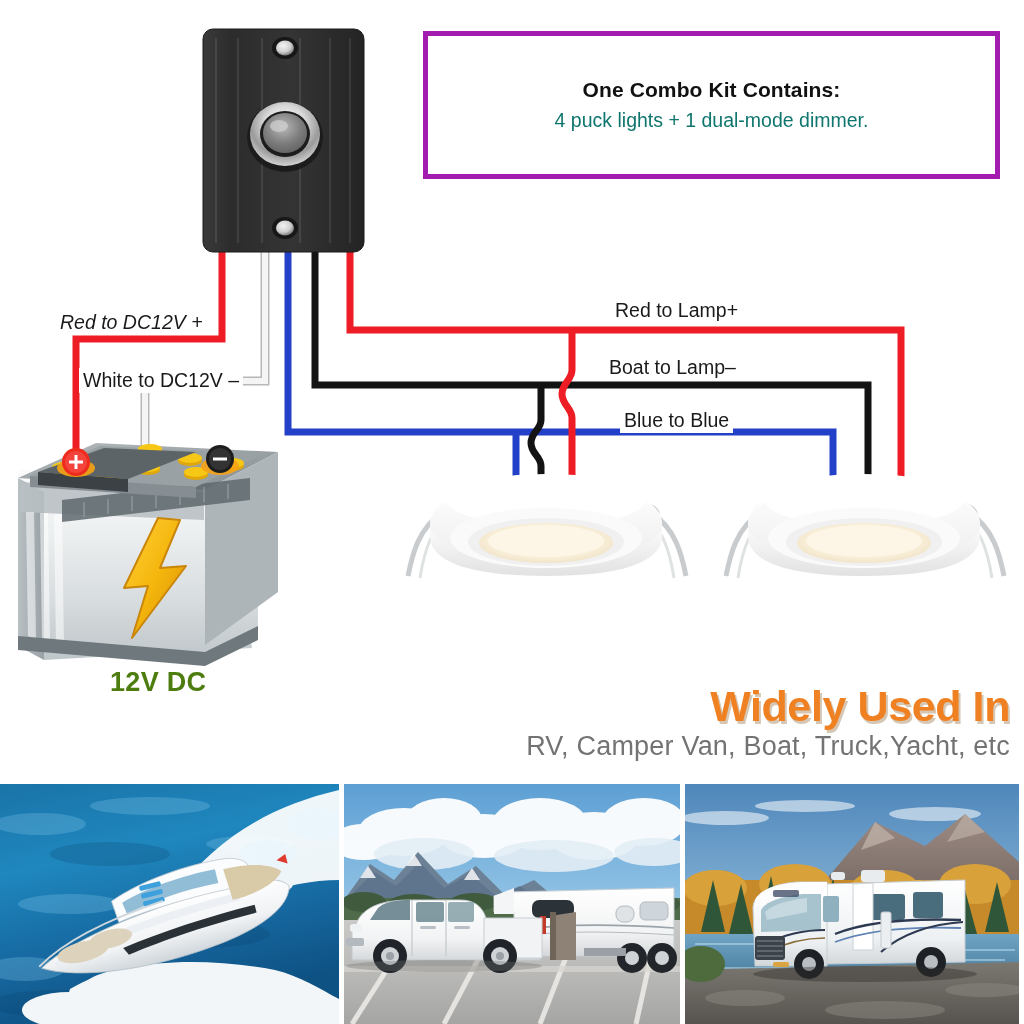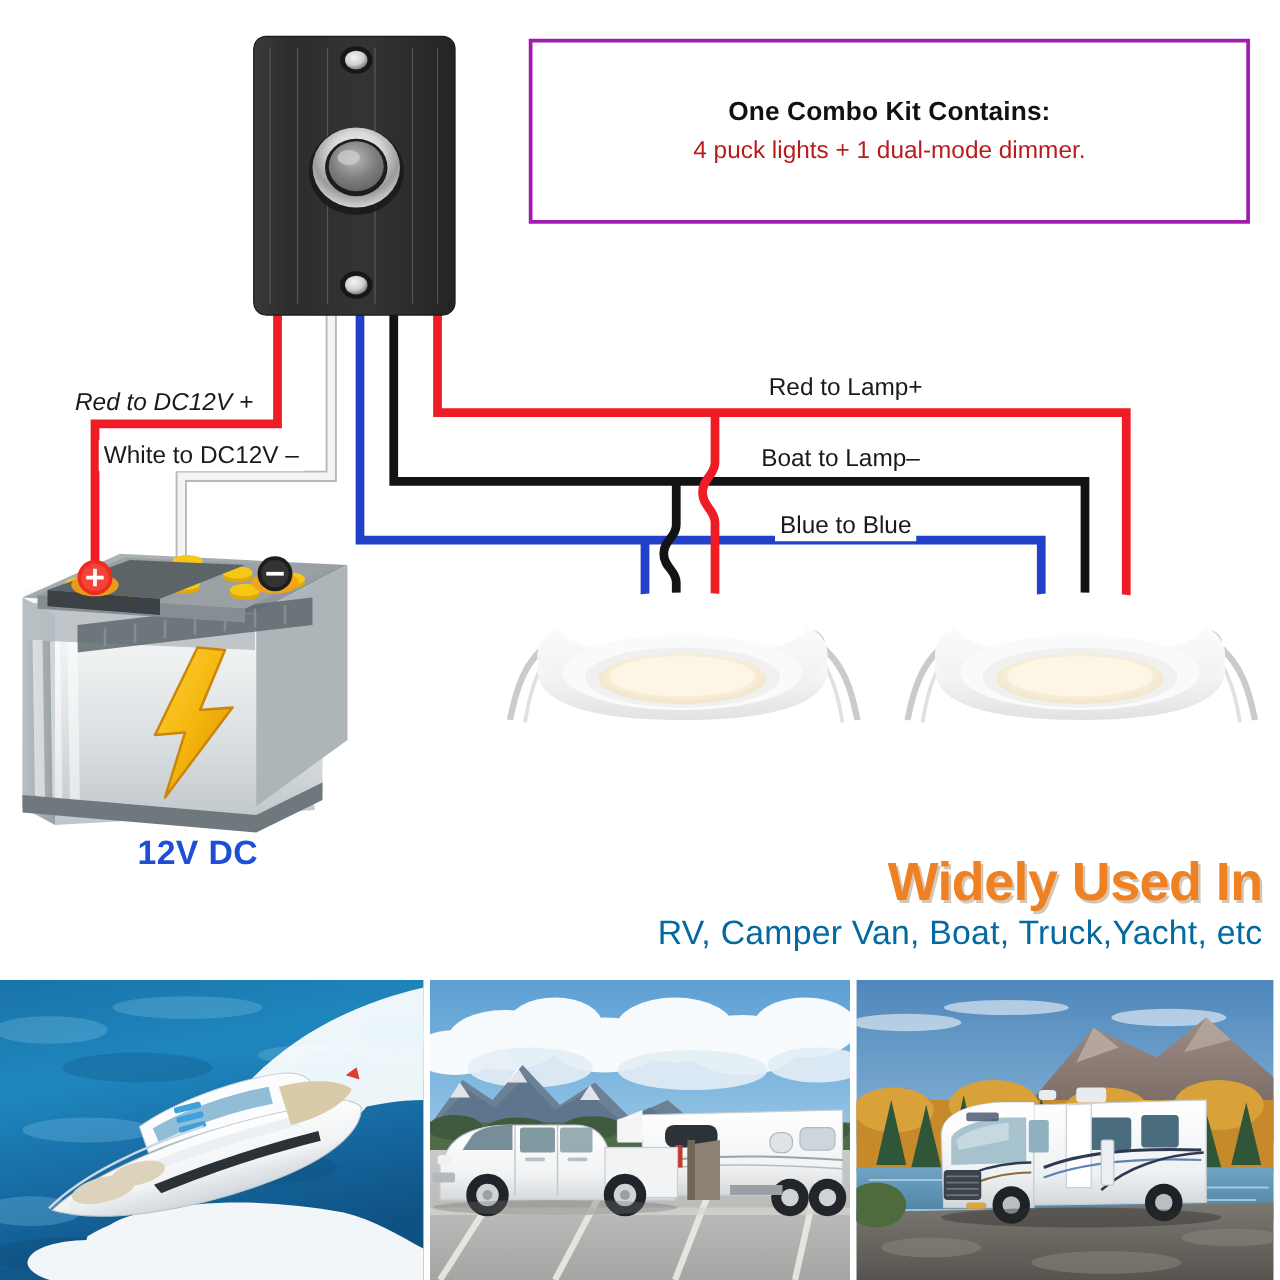--- a/index.html
+++ b/index.html
@@ -10,67 +10,67 @@
     font-family: "Liberation Sans", sans-serif;
     overflow: hidden;
     position: relative;
   }
   #stage { position: absolute; inset: 0; width: 1024px; height: 1024px; }
 
   
   .info-box {
     position: absolute;
     left: 423px; top: 31px; width: 577px; height: 148px;
-    border: 3px solid #a21caf;
+    border: 5px solid #a21caf;
     background: #fff;
     display: flex; flex-direction: column;
     align-items: center; justify-content: center;
     gap: 7px;
     z-index: 40;
   }
   .info-title {
     font-size: 21px; font-weight: bold; color: #111;
     letter-spacing: .1px;
   }
-  .info-line { font-size: 19.5px; color: #b91c1c; }
+  .info-line { font-size: 19.5px; color: #0f766e; }
 
   
   .wlabel {
     position: absolute;
     font-size: 19.5px;
     color: #1a1a1a;
     background: #fff;
     white-space: nowrap;
     padding: 1px 4px;
     z-index: 30;
   }
 
   
   .batt-caption {
     position: absolute;
     left: 110px; top: 667px;
-    font-size: 27px; font-weight: bold; color: #1d4ed8;
+    font-size: 27px; font-weight: bold; color: #4d7c0f;
     letter-spacing: .3px;
     z-index: 30;
   }
 
   
   .widely {
     position: absolute;
     right: 14px; top: 682px;
     font-size: 43px; font-weight: bold;
     color: #f08123;
     letter-spacing: -.4px;
     text-shadow: 2px 2.5px 0 rgba(120,70,10,.30);
     z-index: 30;
   }
   .usedin {
     position: absolute;
     right: 14px; top: 731px;
-    font-size: 27px; color: #0369a1;
+    font-size: 27px; color: #737373;
     letter-spacing: .2px;
     z-index: 30;
   }
 
   
   .photos {
     position: absolute; left: 0; bottom: 0;
     width: 1024px; height: 240px;
     display: flex; gap: 5px;
     z-index: 35;
@@ -314,21 +314,21 @@
     </g>
   </svg>
 
   <div class="info-box">
     <div class="info-title">One Combo Kit Contains:</div>
     <div class="info-line">4 puck lights + 1 dual-mode dimmer.</div>
   </div>
 
   <div class="wlabel" style="left:56px; top:310px;font-style:italic;">Red to DC12V +</div>
 
-  <div class="wlabel" style="left:79px; top:352px;">White to DC12V –</div>
+  <div class="wlabel" style="left:79px; top:368px;">White to DC12V –</div>
 
   <div class="wlabel" style="left:611px; top:298px;text-align:right;">Red to Lamp+</div>
 
   <div class="wlabel" style="left:605px; top:355px;">Boat to Lamp–</div>
 
   <div class="wlabel" style="left:620px; top:408px;">Blue to Blue</div>
 
   <div class="batt-caption">12V DC</div>
 
   <div class="widely">Widely Used In</div>

